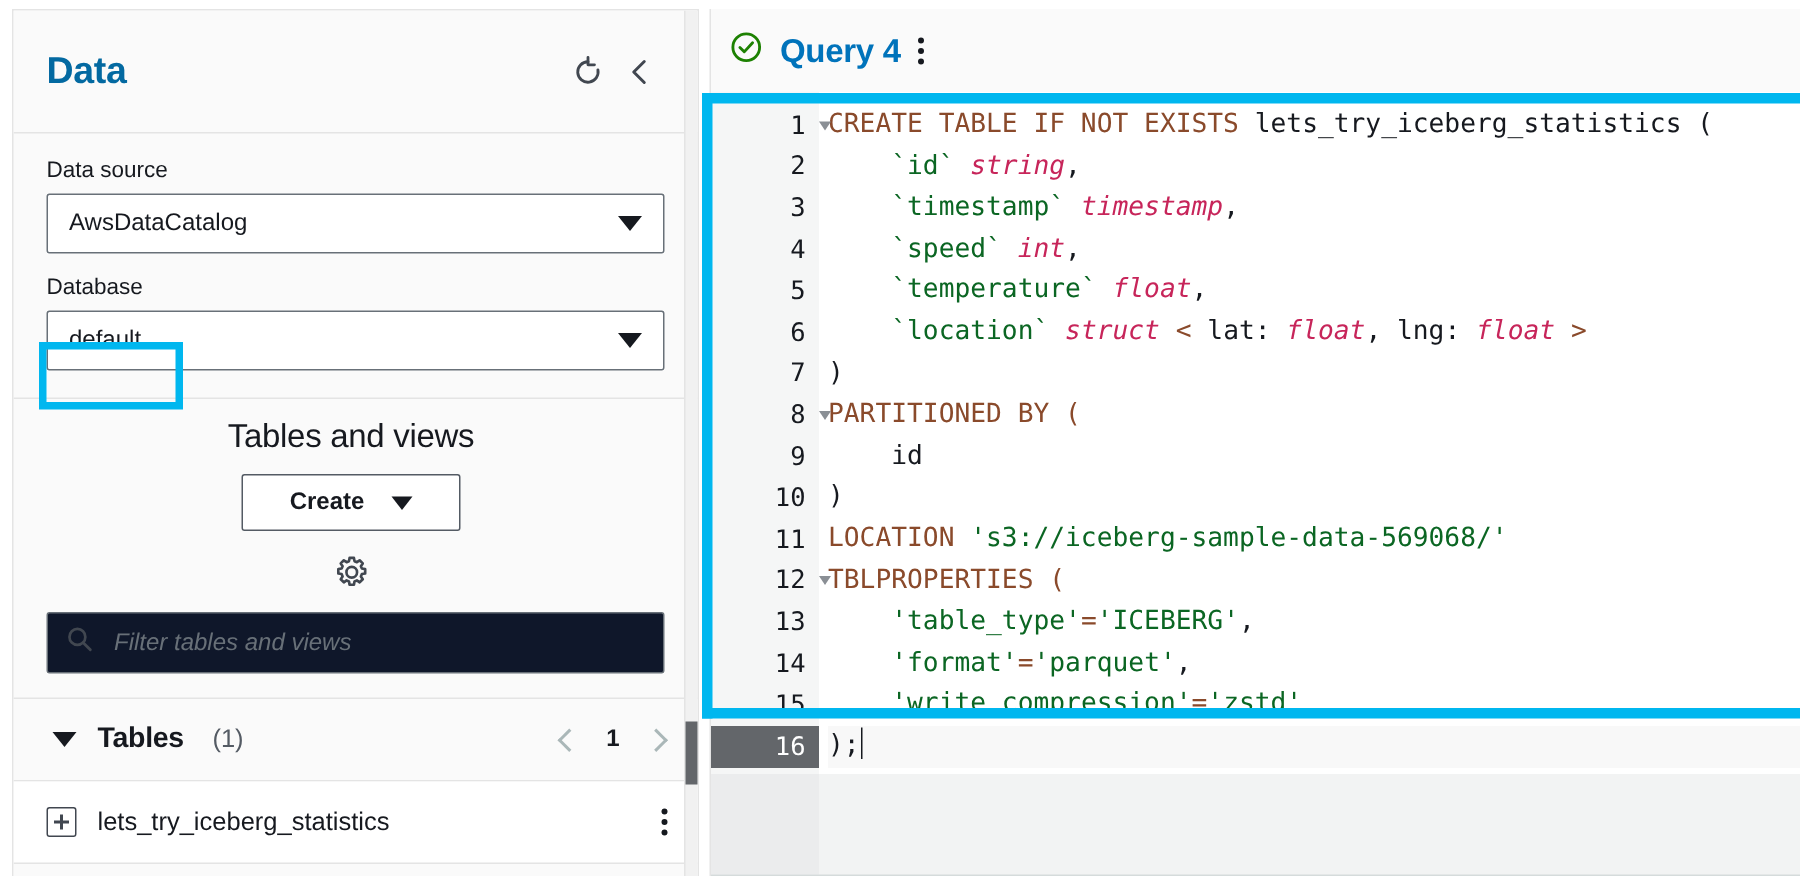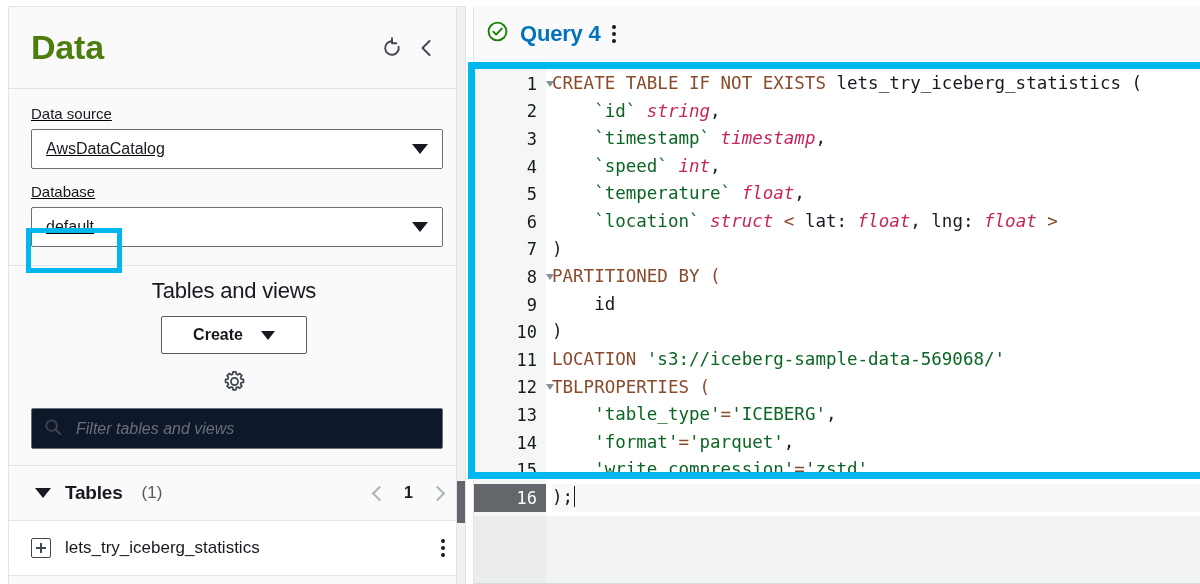--- a/index.html
+++ b/index.html
@@ -27,34 +27,33 @@
     overflow: hidden;
   }
   .panel-header {
     height: 82px;
     display: flex; align-items: center;
     padding: 0 22px 0 22px;
     border-bottom: 1px solid #e4e4e4;
     background: #fafafa;
   }
   .panel-title {
-    font-size: 34px; font-weight: bold; color: #4d7c0f;
+    font-size: 25px; font-weight: bold; color: #0369a1;
     flex: 1; letter-spacing: -0.2px;
   }
   .hdr-icon {
     width: 34px; height: 34px;
     display: flex; align-items: center; justify-content: center;
     cursor: pointer;
   }
   .hdr-icon svg { display: block; }
 
   .section-form {
     padding: 16px 22px 18px 22px;
     border-bottom: 1px solid #e4e4e4;
-    text-decoration: underline;
   }
   .field-label {
     font-size: 15px; color: #16191f; margin-bottom: 7px;
   }
   .select-box {
     position: relative;
     height: 40px;
     border: 1px solid #687078;
     border-radius: 2px;
     background: #ffffff;

